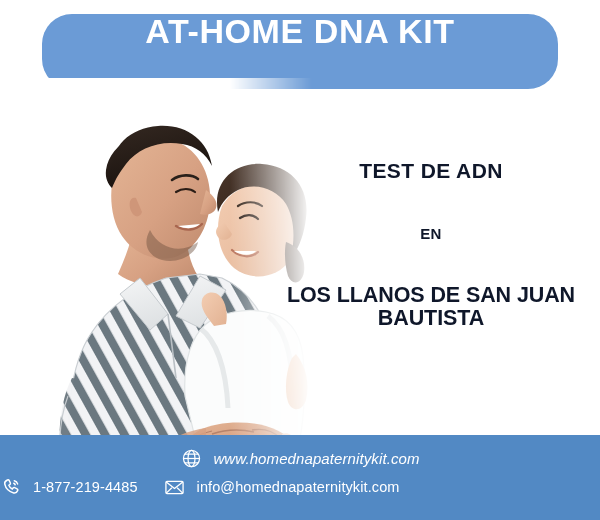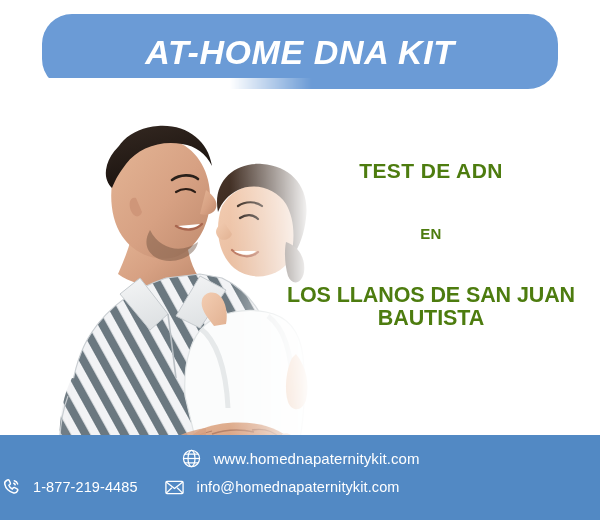--- a/index.html
+++ b/index.html
@@ -22,23 +22,21 @@
   
   .header-pill {
     position: absolute;
     left: 42px;
     top: 14px;
     width: 516px;
     height: 75px;
     background: #6b9bd6;
     border-radius: 30px;
     display: flex;
-    align-items: center;
     justify-content: center;
-    font-style: italic;
   }
   .header-title {
     color: #ffffff;
     font-size: 34px;
     font-weight: bold;
     letter-spacing: 0.6px;
     line-height: 1;
     white-space: nowrap;
   }
 
@@ -55,21 +53,21 @@
   }
   .photo svg { display: block; }
 
   
   .headline-block {
     position: absolute;
     left: 262px;
     top: 160px;
     width: 338px;
     text-align: center;
-    color: #4d7c0f;
+    color: #0f172a;
     font-weight: bold;
     line-height: 1;
   }
   .line-test {
     font-size: 21px;
     letter-spacing: 0.4px;
     white-space: nowrap;
   }
   .line-en {
     font-size: 15px;
@@ -97,20 +95,21 @@
     display: flex;
     align-items: center;
     color: #ffffff;
     white-space: nowrap;
   }
   .footer-row-top {
     left: 0;
     right: 0;
     top: 12px;
     justify-content: center;
+    font-style: italic;
   }
   .footer-row-bottom {
     left: 0;
     right: 0;
     top: 41px;
   }
   .contact-item {
     display: flex;
     align-items: center;
   }

